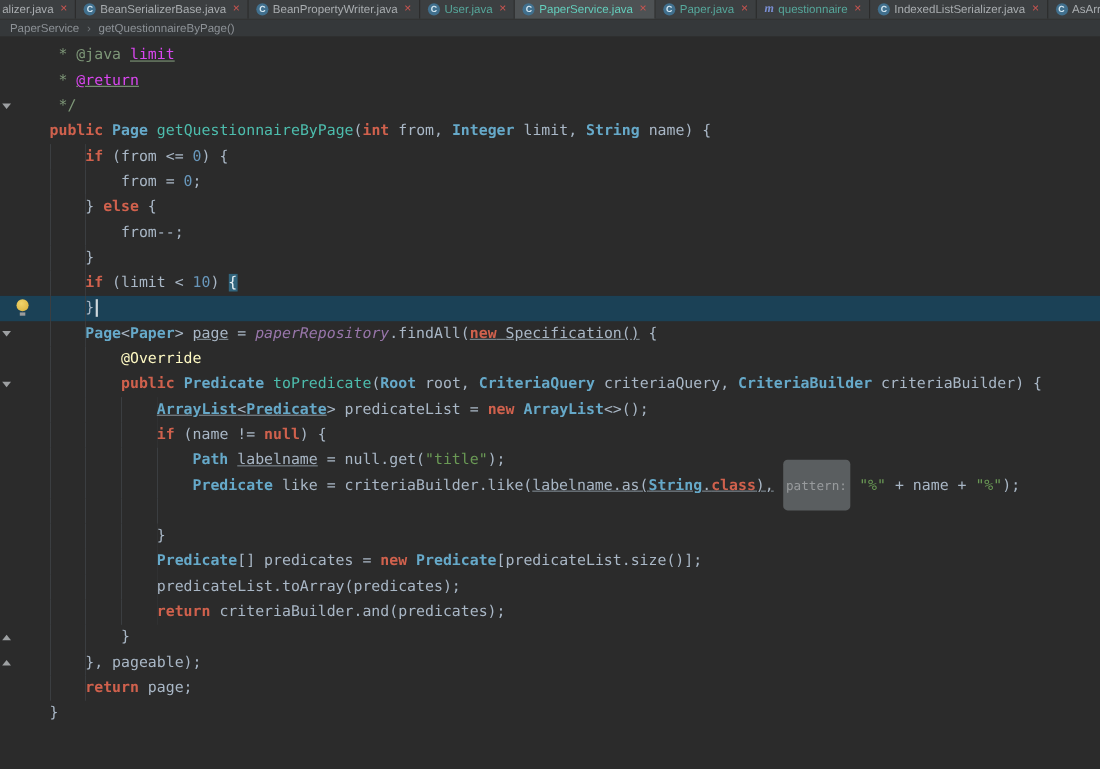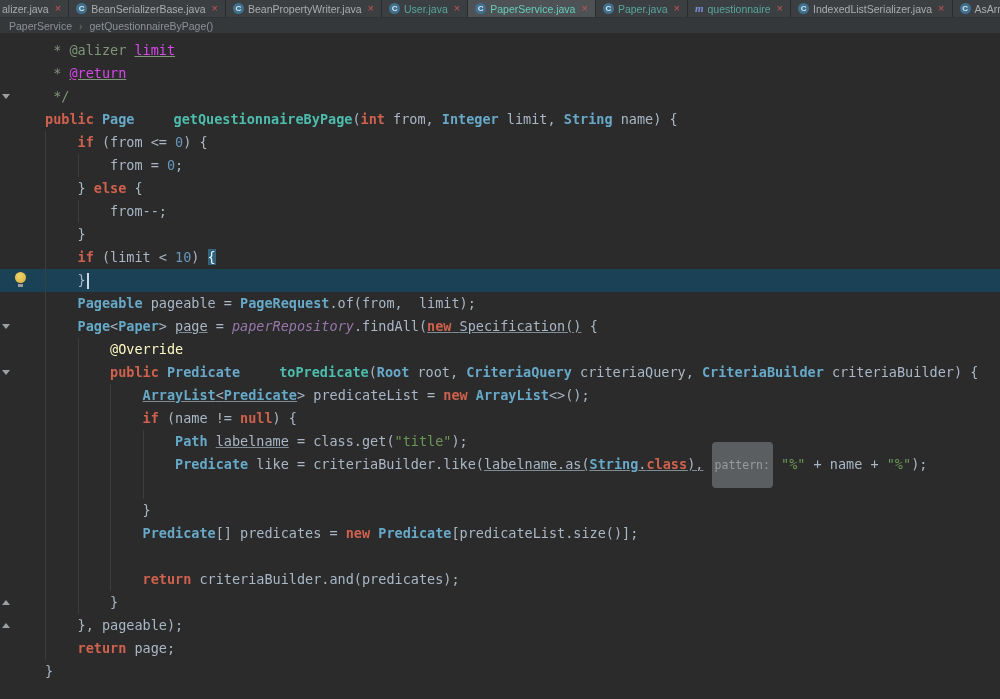--- a/index.html
+++ b/index.html
@@ -74,21 +74,21 @@
     background:repeating-linear-gradient(to right, #3B3E41 0 1px, transparent 1px 4ch);
   }
   .caret { display:inline-block; width:2px; height:16px; background:#CFD8DC; vertical-align:middle; margin-left:1px; }
 
   
   .s-p  { color:#A9B7C6; }
   .s-k  { color:#D0614D; font-weight:bold; }
   .s-ku { color:#D0614D; font-weight:bold; text-decoration:underline; text-decoration-color:#7F8B93; }
   .s-t  { color:#66A9C9; font-weight:bold; }
   .s-tu { color:#66A9C9; font-weight:bold; text-decoration:underline; text-decoration-color:#7F8B93; }
-  .s-m  { color:#4DBDAD; font-weight:bold;margin-left:31px; }
+  .s-m  { color:#4DBDAD; font-weight:normal; }
   .s-s  { color:#6A9955; }
   .s-n  { color:#6897BB; }
   .s-f  { color:#9876AA; font-style:italic; }
   .s-d  { color:#7E9778; }
   .s-du { color:#d946ef; text-decoration:underline; text-decoration-color:#7E9778; }
   .s-a  { color:#fef9c3; }
   .s-pu { color:#A9B7C6; text-decoration:underline; text-decoration-color:#7F8B93; }
   .s-h  {
     background:#5A5E60; color:#989B9D; border-radius:4px;
     padding:16px 3px; font-size:11.5px;margin-top:10px;
@@ -144,41 +144,40 @@
     </div>
   </div>
 
 <div class="breadcrumbs">
   <span>PaperService</span>
   <span class="bc-sep">›</span>
   <span>getQuestionnaireByPage()</span>
 </div>
 
 <div class="editor">
-    <div class="line"><span class="gutter"></span><span class="s-d"> * </span><span class="s-d">@alizer</span><span class="s-d"> </span><span class="s-du">limit</span></div>
+    <div class="line"><span class="gutter"></span><span class="s-d"> * </span><span class="s-d">@java</span><span class="s-d"> </span><span class="s-du">limit</span></div>
     <div class="line"><span class="gutter"></span><span class="s-d"> * </span><span class="s-du">@return</span></div>
     <div class="line"><span class="gutter"><span class="fold down"></span></span><span class="s-d"> */</span></div>
     <div class="line"><span class="gutter"></span><span class="s-k">public</span><span class="s-p"> </span><span class="s-t">Page</span><span class="s-p"> </span><span class="s-m">getQuestionnaireByPage</span><span class="s-p">(</span><span class="s-k">int</span><span class="s-p"> from, </span><span class="s-t">Integer</span><span class="s-p"> limit, </span><span class="s-t">String</span><span class="s-p"> name) {</span></div>
     <div class="line"><span class="gutter"></span><span class="g" style="width: 4ch;"></span><span class="s-k">if</span><span class="s-p"> (from &lt;= </span><span class="s-n">0</span><span class="s-p">) {</span></div>
     <div class="line"><span class="gutter"></span><span class="g" style="width: 8ch;"></span><span class="s-p">from = </span><span class="s-n">0</span><span class="s-p">;</span></div>
     <div class="line"><span class="gutter"></span><span class="g" style="width: 4ch;"></span><span class="s-p">} </span><span class="s-k">else</span><span class="s-p"> {</span></div>
     <div class="line"><span class="gutter"></span><span class="g" style="width: 8ch;"></span><span class="s-p">from--;</span></div>
     <div class="line"><span class="gutter"></span><span class="g" style="width: 4ch;"></span><span class="s-p">}</span></div>
     <div class="line"><span class="gutter"></span><span class="g" style="width: 4ch;"></span><span class="s-k">if</span><span class="s-p"> (limit &lt; </span><span class="s-n">10</span><span class="s-p">) </span><span class="s-b">{</span></div>
     <div class="line hl"><span class="gutter"><span class="bulb"></span></span><span class="g" style="width: 4ch;"></span><span class="s-p">}</span><span class="caret"></span></div>
-    <div class="line"><span class="gutter"></span><span class="g" style="width: 4ch;"></span><span class="s-t">Pageable</span><span class="s-p"> pageable = </span><span class="s-t">PageRequest</span><span class="s-p">.of(from,  limit);</span></div>
     <div class="line"><span class="gutter"><span class="fold down"></span></span><span class="g" style="width: 4ch;"></span><span class="s-t">Page</span><span class="s-p">&lt;</span><span class="s-t">Paper</span><span class="s-p">&gt; </span><span class="s-pu">page</span><span class="s-p"> = </span><span class="s-f">paperRepository</span><span class="s-p">.findAll(</span><span class="s-ku">new</span><span class="s-pu"> </span><span class="s-pu">Specification()</span><span class="s-p"> {</span></div>
     <div class="line"><span class="gutter"></span><span class="g" style="width: 8ch;"></span><span class="s-a">@Override</span></div>
     <div class="line"><span class="gutter"><span class="fold down"></span></span><span class="g" style="width: 8ch;"></span><span class="s-k">public</span><span class="s-p"> </span><span class="s-t">Predicate</span><span class="s-p"> </span><span class="s-m">toPredicate</span><span class="s-p">(</span><span class="s-t">Root</span><span class="s-p"> root, </span><span class="s-t">CriteriaQuery</span><span class="s-p"> criteriaQuery, </span><span class="s-t">CriteriaBuilder</span><span class="s-p"> criteriaBuilder) {</span></div>
     <div class="line"><span class="gutter"></span><span class="g" style="width: 12ch;"></span><span class="s-tu">ArrayList</span><span class="s-pu">&lt;</span><span class="s-tu">Predicate</span><span class="s-p">&gt; </span><span class="s-p">predicateList = </span><span class="s-k">new</span><span class="s-p"> </span><span class="s-t">ArrayList</span><span class="s-p">&lt;&gt;();</span></div>
     <div class="line"><span class="gutter"></span><span class="g" style="width: 12ch;"></span><span class="s-k">if</span><span class="s-p"> (name != </span><span class="s-k">null</span><span class="s-p">) {</span></div>
-    <div class="line"><span class="gutter"></span><span class="g" style="width: 16ch;"></span><span class="s-t">Path</span><span class="s-p"> </span><span class="s-pu">labelname</span><span class="s-p"> = class.get(</span><span class="s-s">"title"</span><span class="s-p">);</span></div>
+    <div class="line"><span class="gutter"></span><span class="g" style="width: 16ch;"></span><span class="s-t">Path</span><span class="s-p"> </span><span class="s-pu">labelname</span><span class="s-p"> = null.get(</span><span class="s-s">"title"</span><span class="s-p">);</span></div>
     <div class="line"><span class="gutter"></span><span class="g" style="width: 16ch;"></span><span class="s-t">Predicate</span><span class="s-p"> like = criteriaBuilder.like(</span><span class="s-pu">labelname.as(</span><span class="s-tu">String</span><span class="s-pu">.</span><span class="s-ku">class</span><span class="s-pu">),</span><span class="s-p"> </span><span class="s-h">pattern:</span><span class="s-p"> </span><span class="s-s">"%"</span><span class="s-p"> + name + </span><span class="s-s">"%"</span><span class="s-p">);</span></div>
     <div class="line"><span class="gutter"></span><span class="g" style="width: 16ch;"></span></div>
     <div class="line"><span class="gutter"></span><span class="g" style="width: 12ch;"></span><span class="s-p">}</span></div>
     <div class="line"><span class="gutter"></span><span class="g" style="width: 12ch;"></span><span class="s-t">Predicate</span><span class="s-p">[] predicates = </span><span class="s-k">new</span><span class="s-p"> </span><span class="s-t">Predicate</span><span class="s-p">[predicateList.size()];</span></div>
-    <div class="line"><span class="gutter"></span><span class="g" style="width: 12ch;"></span></div>
+    <div class="line"><span class="gutter"></span><span class="g" style="width: 12ch;"></span><span class="s-p">predicateList.toArray(predicates);</span></div>
     <div class="line"><span class="gutter"></span><span class="g" style="width: 12ch;"></span><span class="s-k">return</span><span class="s-p"> criteriaBuilder.and(predicates);</span></div>
     <div class="line"><span class="gutter"><span class="fold up"></span></span><span class="g" style="width: 8ch;"></span><span class="s-p">}</span></div>
     <div class="line"><span class="gutter"><span class="fold up"></span></span><span class="g" style="width: 4ch;"></span><span class="s-p">}, pageable);</span></div>
     <div class="line"><span class="gutter"></span><span class="g" style="width: 4ch;"></span><span class="s-k">return</span><span class="s-p"> page;</span></div>
     <div class="line"><span class="gutter"></span><span class="s-p">}</span></div>
   </div>
 
 </body></html>

